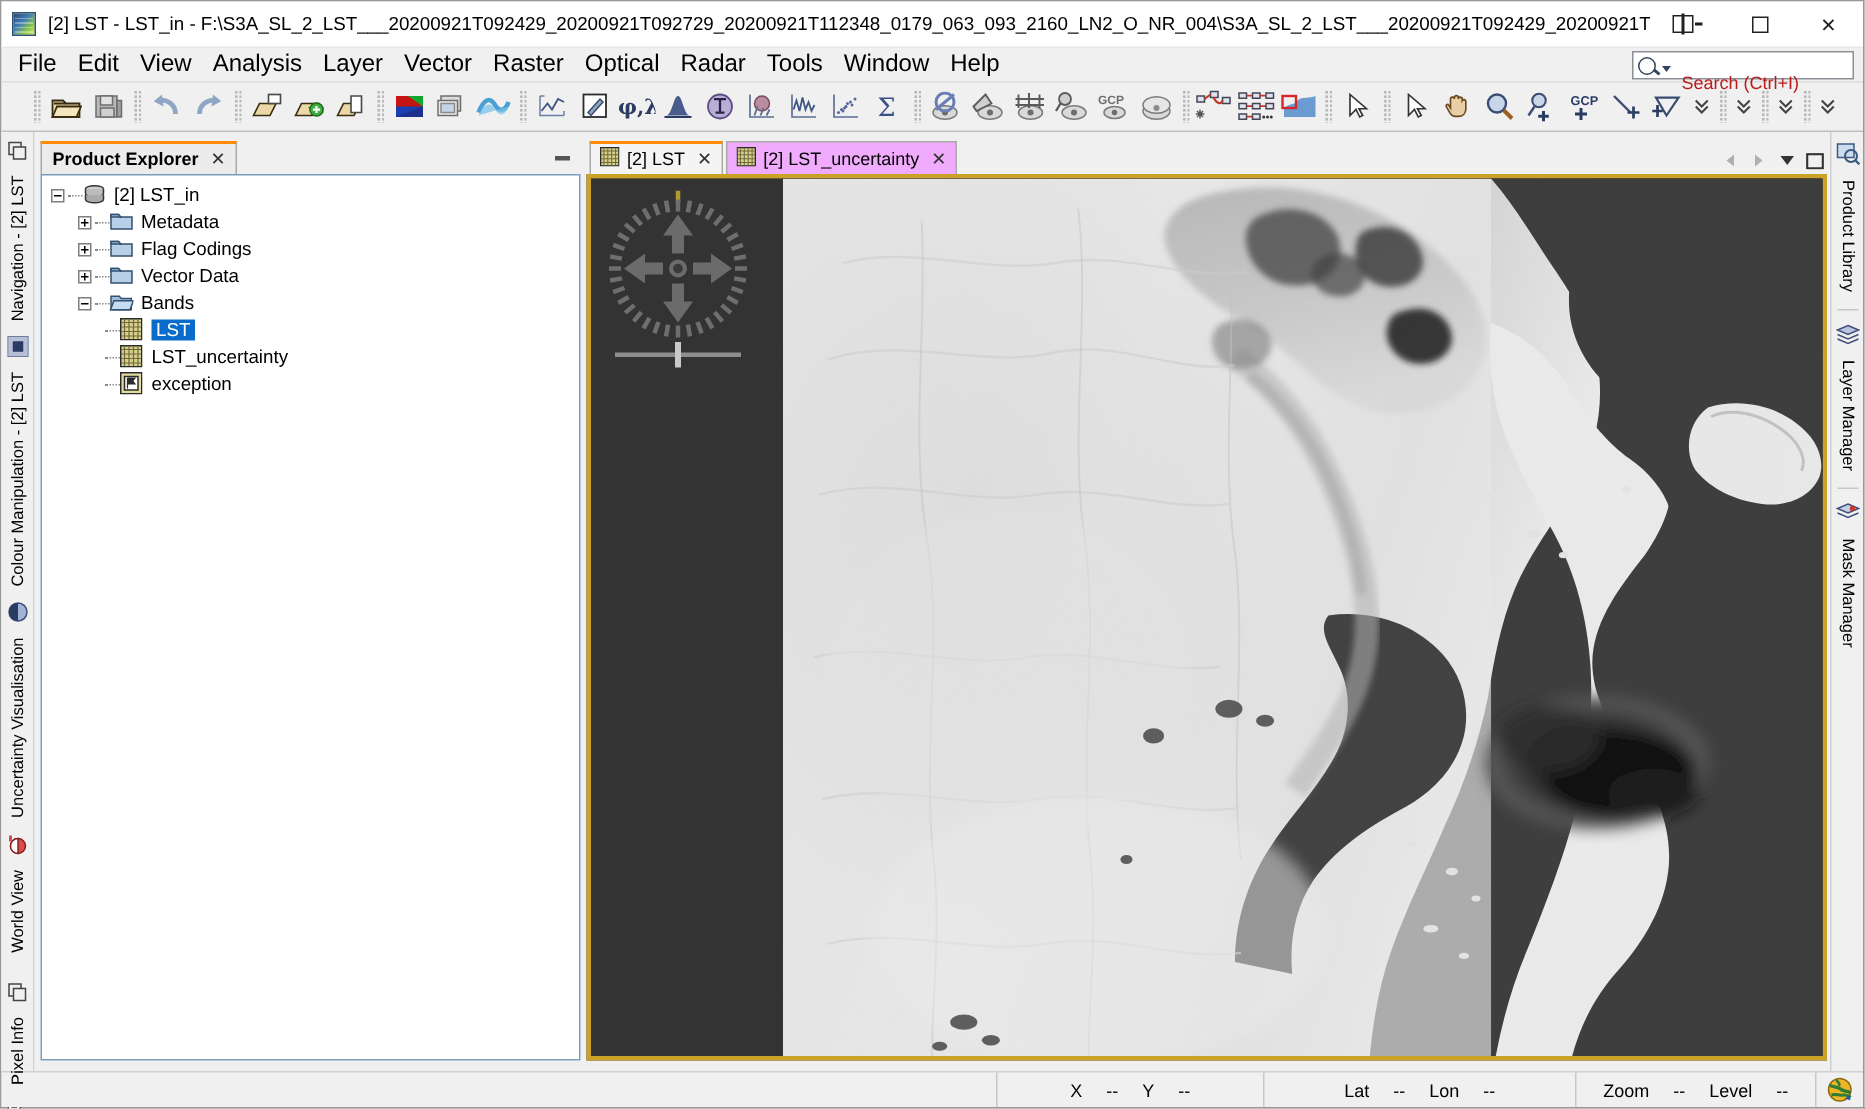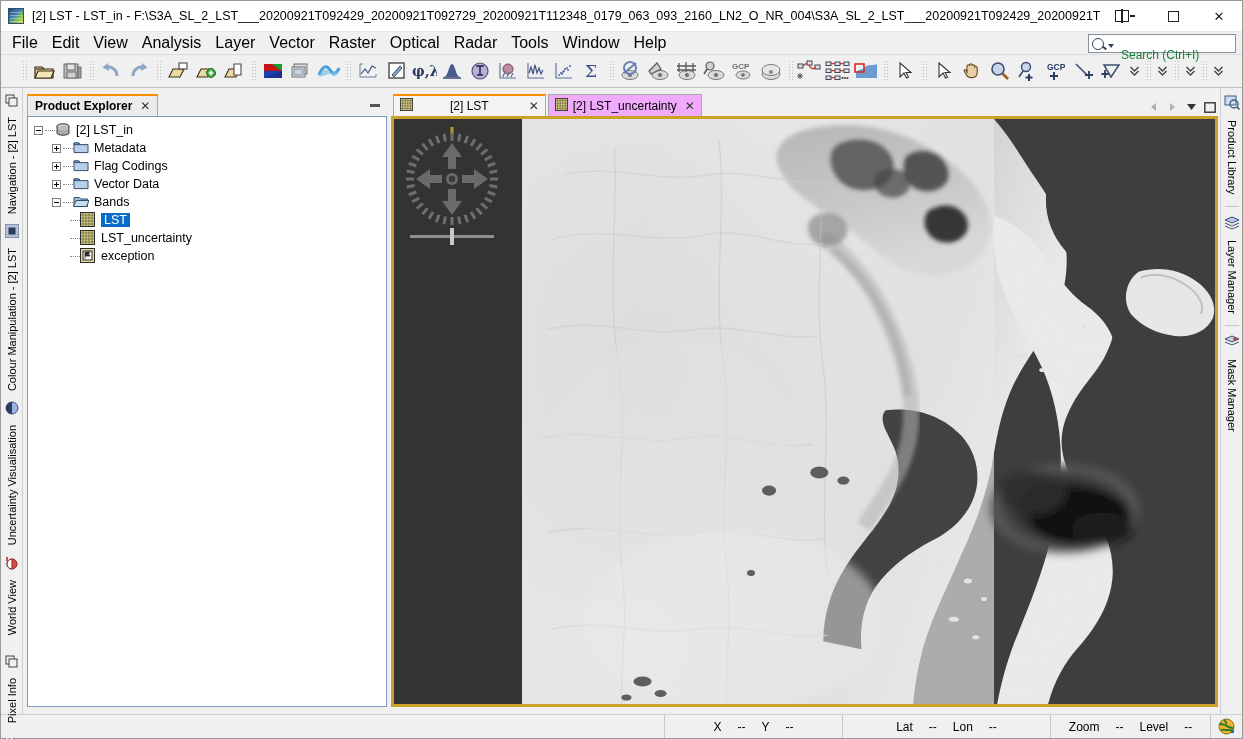--- a/index.html
+++ b/index.html
@@ -85,21 +85,21 @@
     border-radius: 50%; position: relative; flex:0 0 auto;
   }
   .search-box .mag::after {
     content:""; position:absolute; width:5px; height:1.8px;
     background:#33475e; right:-4px; bottom:0px; transform:rotate(40deg);
   }
   .search-box .caret {
     width:0;height:0;border-left:3px solid transparent;border-right:3px solid transparent;
     border-top:4px solid #33475e; margin-left:4px; margin-top:4px; flex:0 0 auto;
   }
-  .search-box .ph { font-size: 12px; color: #15803d; margin-left: 7px; margin-top: 22px; }
+  .search-box .ph { font-size: 12px; color: #b91c1c; margin-left: 7px; margin-top: 22px; }
 
   
   .toolbar {
     height: 33px; min-height: 33px;
     background: #f0f0f0;
     display: flex; align-items: center;
     border-bottom: 1px solid #c0c0c0;
     padding-left: 18px;
   }
   .tb-grip {
@@ -207,21 +207,21 @@
   .tabstrip {
     height: 22px; display: flex; align-items: flex-end;
     position: relative; padding-left: 2px;
   }
   .dtab {
     height: 22px; display: flex; align-items: center;
     padding: 0 6px; font-size: 12px;
     border: 1px solid #a9a9a9; border-bottom: none;
     background: #f0abfc; margin-right: 2px; color: #000;
   }
-  .dtab.active { background: #f4f4f4; border-top: 2px solid #ff8c00; gap: 32px; }
+  .dtab.active { background: #f4f4f4; border-top: 2px solid #ff8c00; }
   .dtab .x { margin-left: 8px; color: #333; font-size: 12px; }
   .dtab .bico { margin-right: 5px; }
   .tabnav {
     position: absolute; right: 2px; bottom: 2px;
     display: flex; align-items: center; gap: 7px;
   }
   .tn { width: 12px; height: 14px; display:flex;align-items:center;justify-content:center;}
   .imgframe {
     flex: 1 1 auto; min-height: 0;
     border: 3px solid #c9a227;

